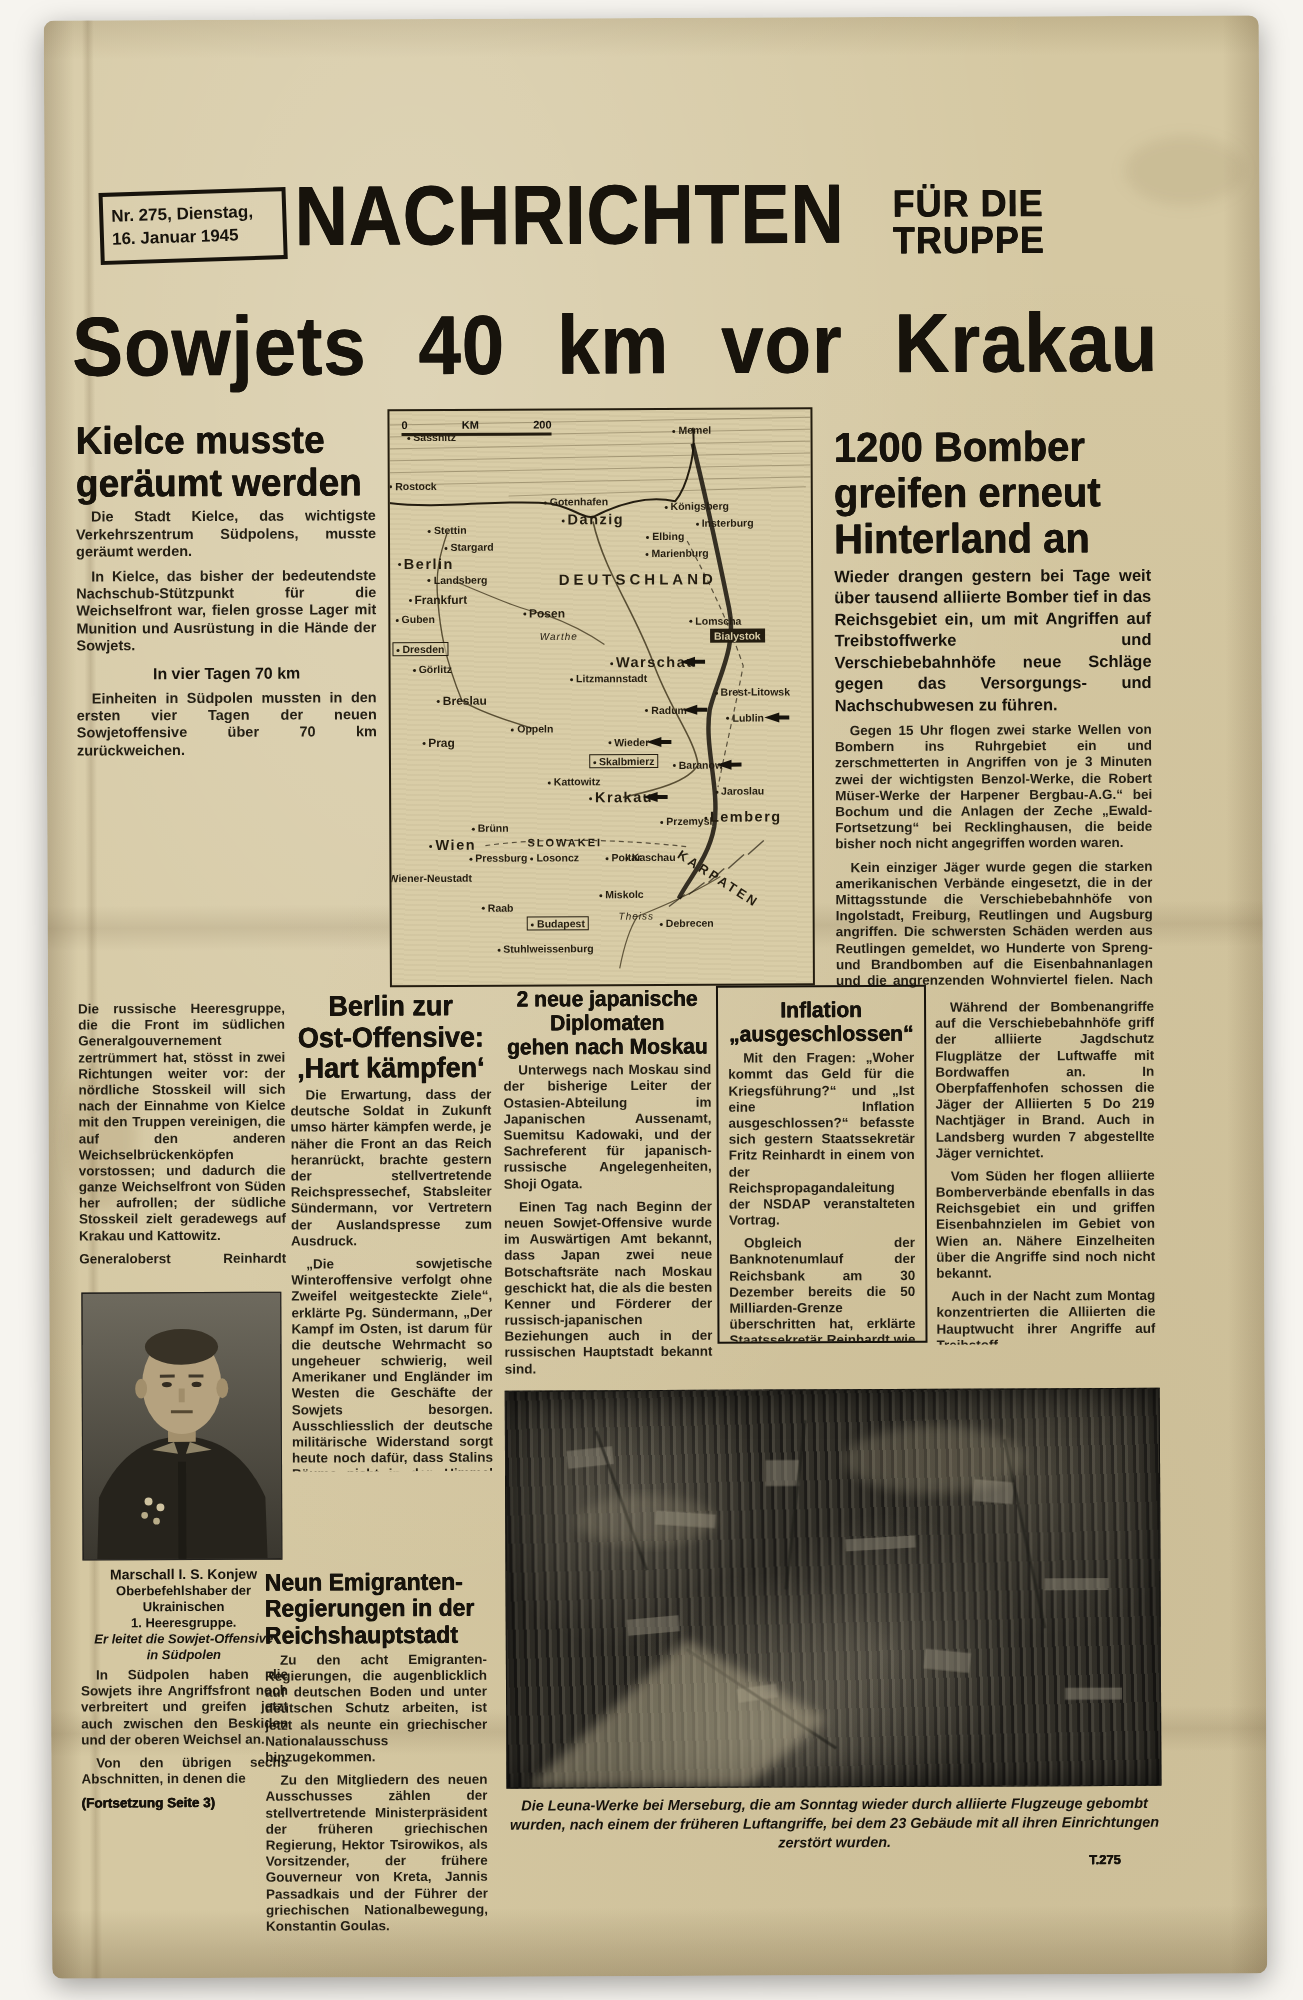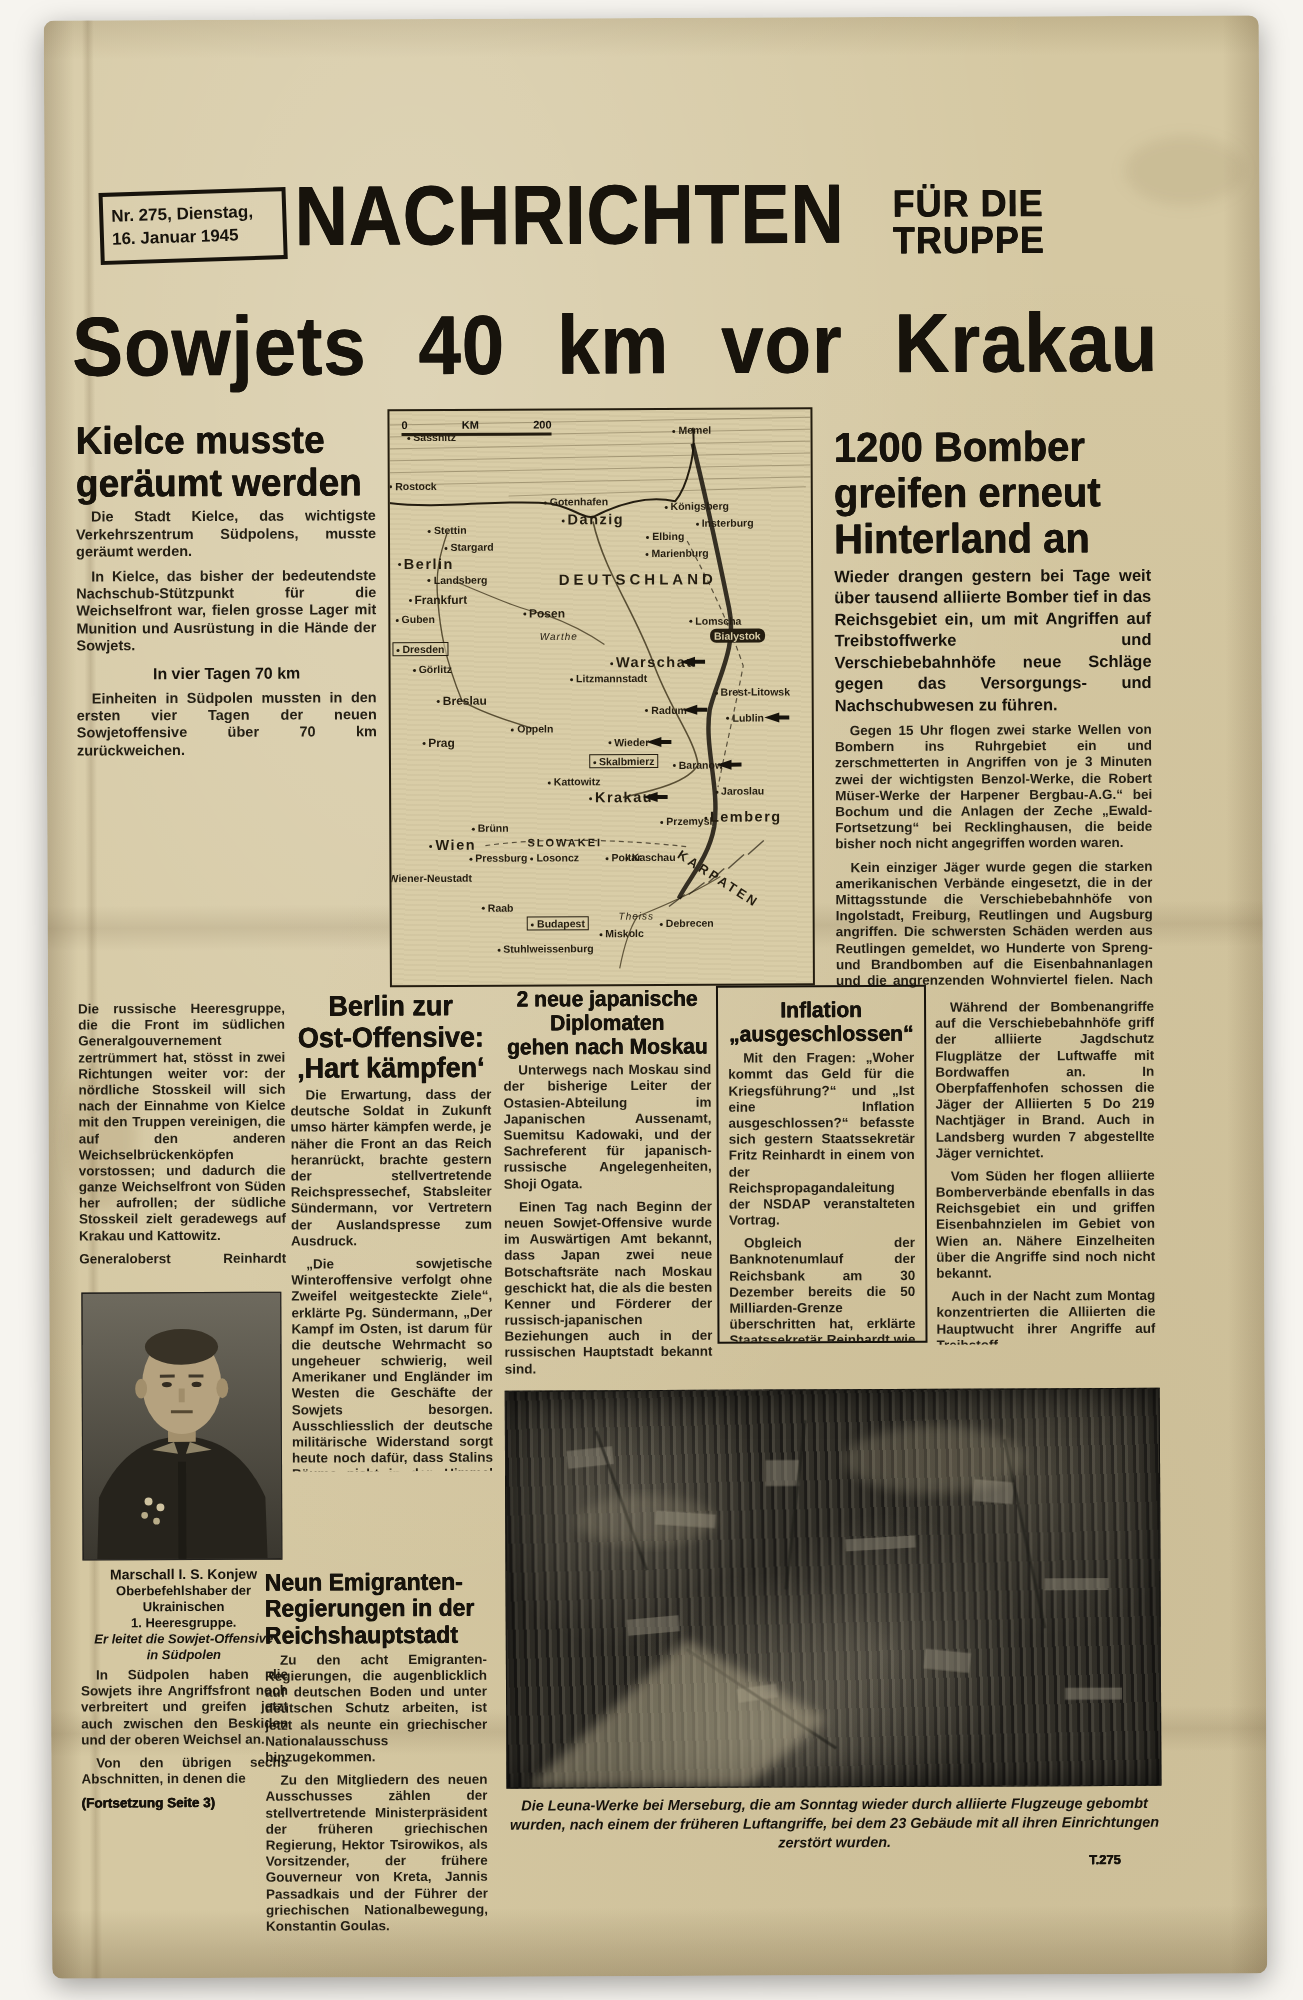--- a/index.html
+++ b/index.html
@@ -278,21 +278,21 @@
         <div class="city" style="left: 68.2%; top: 24.9%;">Marienburg</div>
         <div class="city" style="left: 13.6%; top: 20.8%;">Stettin</div>
         <div class="city" style="left: 18.8%; top: 23.7%;">Stargard</div>
         <div class="city big" style="left: 8.5%; top: 26.6%;">Berlin</div>
         <div class="city" style="left: 16%; top: 29.4%;">Landsberg</div>
         <div class="city semi" style="left: 11.3%; top: 32.9%;">Frankfurt</div>
         <div class="city" style="left: 5.9%; top: 36.3%;">Guben</div>
         <div class="city semi" style="left: 36.5%; top: 35.3%;">Posen</div>
         <div class="city caps" style="left: 58.8%; top: 29.4%;">DEUTSCHLAND</div>
         <div class="city" style="left: 77.2%; top: 36.7%;">Lomscha</div>
-        <div class="city inverted" style="left: 82.4%; top: 39.3%; border-radius: 6px;">Bialystok</div>
+        <div class="city inverted" style="left: 82.4%; top: 39.3%;">Bialystok</div>
         <div class="city italic" style="left: 40%; top: 39.3%;">Warthe</div>
         <div class="city boxed" style="left: 7.1%; top: 41.5%;">Dresden</div>
         <div class="city" style="left: 9.9%; top: 45%;">Görlitz</div>
         <div class="city big" style="left: 62.4%; top: 43.9%;">Warschau</div>
         <div class="city" style="left: 51.8%; top: 46.7%;">Litzmannstadt</div>
         <div class="city semi" style="left: 16.9%; top: 50.5%;">Breslau</div>
         <div class="city" style="left: 85.9%; top: 49.1%;">Brest-Litowsk</div>
         <div class="city" style="left: 65.4%; top: 52.2%;">Radum</div>
         <div class="city" style="left: 84.2%; top: 53.6%;">Lublin</div>
         <div class="city" style="left: 33.6%; top: 55.4%;">Oppeln</div>
@@ -308,21 +308,21 @@
         <div class="city" style="left: 23.5%; top: 72.7%;">Brünn</div>
         <div class="city big" style="left: 14.6%; top: 75.6%;">Wien</div>
         <div class="city caps small" style="left: 41.2%; top: 75.3%;">SLOWAKEI</div>
         <div class="city" style="left: 25.4%; top: 77.9%;">Pressburg</div>
         <div class="city" style="left: 38.8%; top: 77.9%;">Losoncz</div>
         <div class="city" style="left: 49.4%; top: 77.9%; margin-left: 24px;">Poltar</div>
         <div class="city" style="left: 61.6%; top: 77.9%;">Kaschau</div>
         <div class="city" style="left: 8.5%; top: 81.3%;">Wiener-Neustadt</div>
         <div class="city rotated" style="left: 77.6%; top: 81.7%;">KARPATEN</div>
         <div class="city" style="left: 25.2%; top: 86.5%;">Raab</div>
-        <div class="city" style="left: 54.6%; top: 84.3%; margin-top: 39px;">Miskolc</div>
+        <div class="city" style="left: 54.6%; top: 84.3%;">Miskolc</div>
         <div class="city italic" style="left: 58.1%; top: 88.2%;">Theiss</div>
         <div class="city boxed" style="left: 39.5%; top: 89.4%;">Budapest</div>
         <div class="city" style="left: 36.5%; top: 93.8%;">Stuhlweissenburg</div>
         <div class="city" style="left: 70.1%; top: 89.4%;">Debrecen</div>
         <div class="arrow-w" style="left: 70.5%; top: 43.9%;"></div>
         <div class="arrow-w" style="left: 71%; top: 52.2%;"></div>
         <div class="arrow-w" style="left: 90.5%; top: 53.6%;"></div>
         <div class="arrow-w" style="left: 62.5%; top: 57.8%;"></div>
         <div class="arrow-w" style="left: 79%; top: 61.8%;"></div>
         <div class="arrow-w" style="left: 61.5%; top: 67.5%;"></div>

